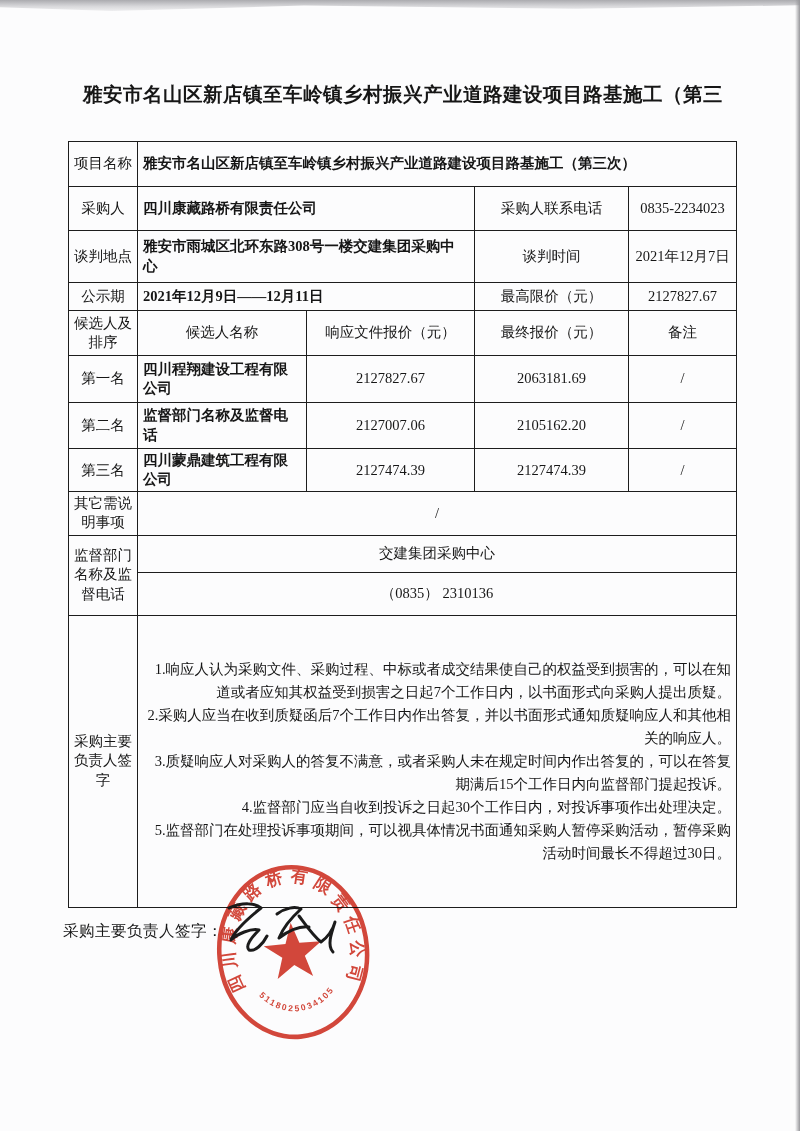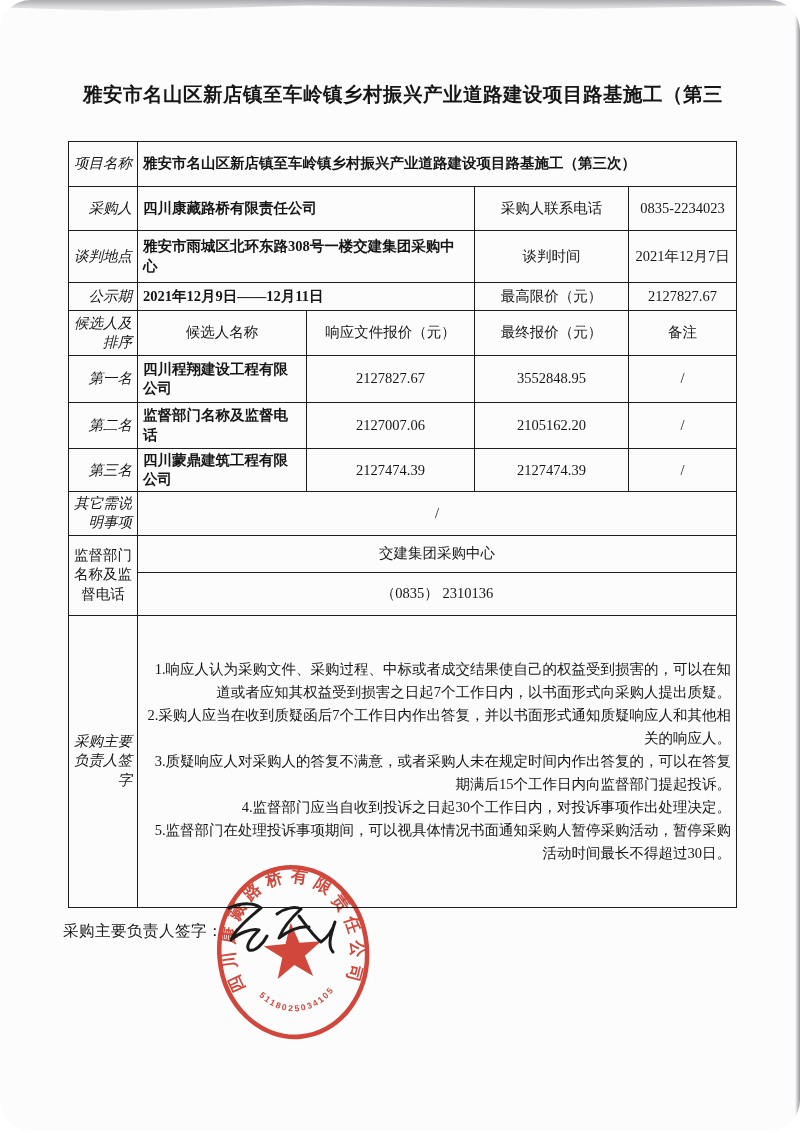--- a/index.html
+++ b/index.html
@@ -3,21 +3,20 @@
 <meta charset="utf-8">
 <style>
   html,body{margin:0;padding:0;background:#ffffff;}
   .page{
     position:relative;
     width:800px;height:1131px;
     background:#fcfcfd;
     overflow:hidden;
     font-family:"Liberation Serif","DejaVu Serif",serif;
     color:#161616;
-    border-radius:31px;
   }
   
   .edge-top{
     position:absolute;top:0;left:0;width:800px;height:14px;
     background:linear-gradient(180deg,#ababaf 0%,#d8d8db 45%,rgba(255,255,255,0) 100%);
     clip-path:polygon(0 0,100% 0,100% 38%,72% 62%,38% 40%,14% 78%,0 52%);
   }
   .edge-right{
     position:absolute;top:0;right:0;width:5px;height:1131px;
     background:linear-gradient(270deg,#96969a,rgba(255,255,255,0));
@@ -36,21 +35,21 @@
   .doc-table td{
     border:1.6px solid #1d1d1d;
     padding:2px 5px;
     vertical-align:middle;
     overflow:hidden;
     word-break:break-all;
   }
   .r1{height:45px}.r2{height:44px}.r3{height:52px}.r4{height:28px}
   .r5{height:45px}.r6{height:47px}.r7{height:46px}.r8{height:42px}
   .r9{height:43px}.r10a{height:37px}.r10b{height:43px}.r11{height:292px}
-  .lab{text-align:right;padding-left:4px;font-style:italic;}
+  .lab{text-align:center;padding-left:4px;}
   .lab-center{text-align:center;padding-left:2px;padding-right:2px;}
   .ctr{text-align:center;margin-left:44px;}
   .val{text-align:left;font-weight:bold;}
   .obj-cell{padding:6px 10px 6px 8px;}
   .obj-item{line-height:23px;text-align:right;}
   .sign-label{
     position:absolute;left:63px;top:921px;
     font-size:15.5px;letter-spacing:.5px;
   }
   .seal{
@@ -108,21 +107,21 @@
         <td class="lab">候选人及排序</td>
         <td class="ctr">候选人名称</td>
         <td class="ctr">响应文件报价（元）</td>
         <td class="ctr">最终报价（元）</td>
         <td class="ctr">备注</td>
       </tr>
       <tr class="r6">
         <td class="lab">第一名</td>
         <td class="val">四川程翔建设工程有限公司</td>
         <td class="ctr">2127827.67</td>
-        <td class="ctr">3552848.95</td>
+        <td class="ctr">2063181.69</td>
         <td class="ctr">/</td>
       </tr>
       <tr class="r7">
         <td class="lab">第二名</td>
         <td class="val">监督部门名称及监督电话</td>
         <td class="ctr">2127007.06</td>
         <td class="ctr">2105162.20</td>
         <td class="ctr">/</td>
       </tr>
       <tr class="r8">

